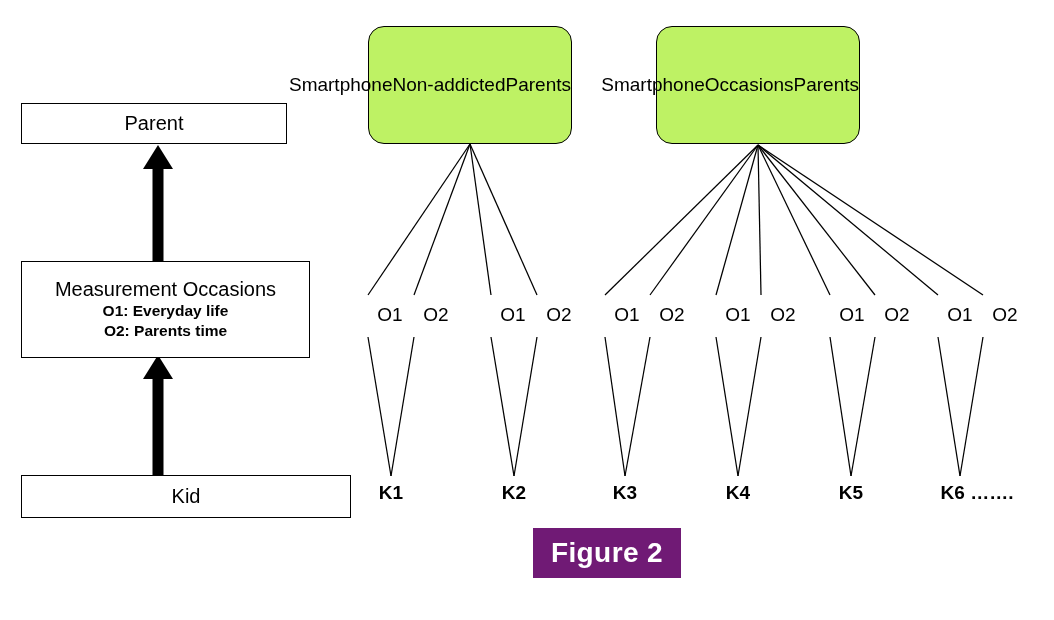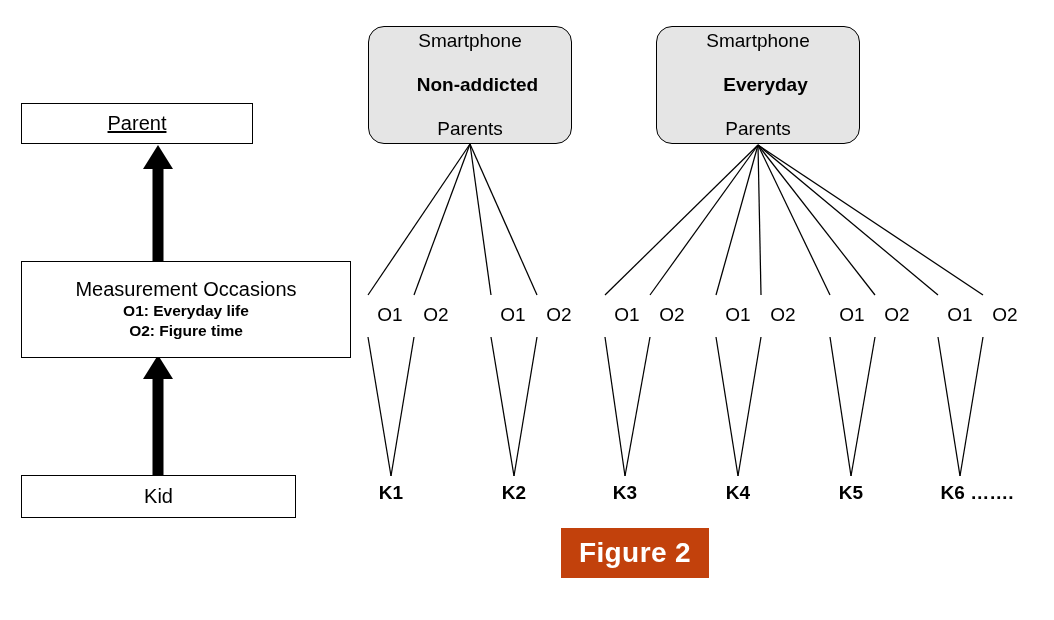--- a/index.html
+++ b/index.html
@@ -38,43 +38,43 @@
     white-space: nowrap;
   }
   .legend-sub {
     font-size: 15.5px;
     line-height: 1.28;
     color: #000000;
     white-space: nowrap;
     font-weight: bold;
   }
 
-  #box-parent { left: 21px; top: 103px; width: 232px; height: 41px; text-decoration: underline; }
-  #box-occasions { left: 21px; top: 261px; width: 330px; height: 97px; }
-  #box-kid { left: 21px; top: 475px; width: 275px; height: 43px; }
+  #box-parent { left: 21px; top: 103px; width: 266px; height: 41px; }
+  #box-occasions { left: 21px; top: 261px; width: 289px; height: 97px; }
+  #box-kid { left: 21px; top: 475px; width: 330px; height: 43px; }
 
   
   .group-box {
     position: absolute;
     border: 1.6px solid #000000;
     border-radius: 16px;
-    background: #e5e5e5;
+    background: #bef264;
     box-sizing: border-box;
     display: flex;
-    flex-direction: column;
+    flex-direction: row;
     align-items: center;
-    justify-content: space-between;
+    justify-content: flex-end;
     text-align: center;
   }
   .group-line {
     font-size: 19px;
     line-height: 1.45;
     white-space: nowrap;
   }
-  .group-line.em { font-weight: bold; margin-left: 15px; }
+  .group-line.em { font-weight: normal; }
 
   #group-nonaddicted { left: 368px; top: 26px; width: 204px; height: 118px; }
   #group-addicted    { left: 656px; top: 26px; width: 204px; height: 118px; }
 
   
   .node-label {
     position: absolute;
     font-size: 19px;
     line-height: 1;
     white-space: nowrap;
@@ -90,25 +90,25 @@
     left: 0;
     top: 0;
     width: 1054px;
     height: 620px;
     pointer-events: none;
   }
 
   
   #figure-caption {
     position: absolute;
-    left: 561px;
+    left: 533px;
     top: 528px;
     width: 148px;
     height: 50px;
-    background: #c2410c;
+    background: #701a75;
     color: #ffffff;
     display: flex;
     align-items: center;
     justify-content: center;
     font-size: 28px;
     font-weight: bold;
     letter-spacing: 0.4px;
   }
 </style>
 </head>
@@ -170,36 +170,36 @@
     </g>
   </svg>
 
   <div class="legend-box" id="box-parent">
     <div class="legend-title">Parent</div>
   </div>
 
   <div class="legend-box" id="box-occasions">
     <div class="legend-title">Measurement Occasions</div>
     <div class="legend-sub">O1: Everyday life</div>
-    <div class="legend-sub">O2: Figure time</div>
+    <div class="legend-sub">O2: Parents time</div>
   </div>
 
   <div class="legend-box" id="box-kid">
     <div class="legend-title">Kid</div>
   </div>
 
   <div class="group-box" id="group-nonaddicted">
     <div class="group-line">Smartphone</div>
     <div class="group-line em">Non-addicted</div>
     <div class="group-line">Parents</div>
   </div>
 
   <div class="group-box" id="group-addicted">
     <div class="group-line">Smartphone</div>
-    <div class="group-line em">Everyday</div>
+    <div class="group-line em">Occasions</div>
     <div class="group-line">Parents</div>
   </div>
 
   <div id="occasion-label-layer">
       <div class="node-label o-label" style="left: 368px;">O1</div>
       <div class="node-label o-label" style="left: 414px;">O2</div>
       <div class="node-label o-label" style="left: 491px;">O1</div>
       <div class="node-label o-label" style="left: 537px;">O2</div>
       <div class="node-label o-label" style="left: 605px;">O1</div>
       <div class="node-label o-label" style="left: 650px;">O2</div>

